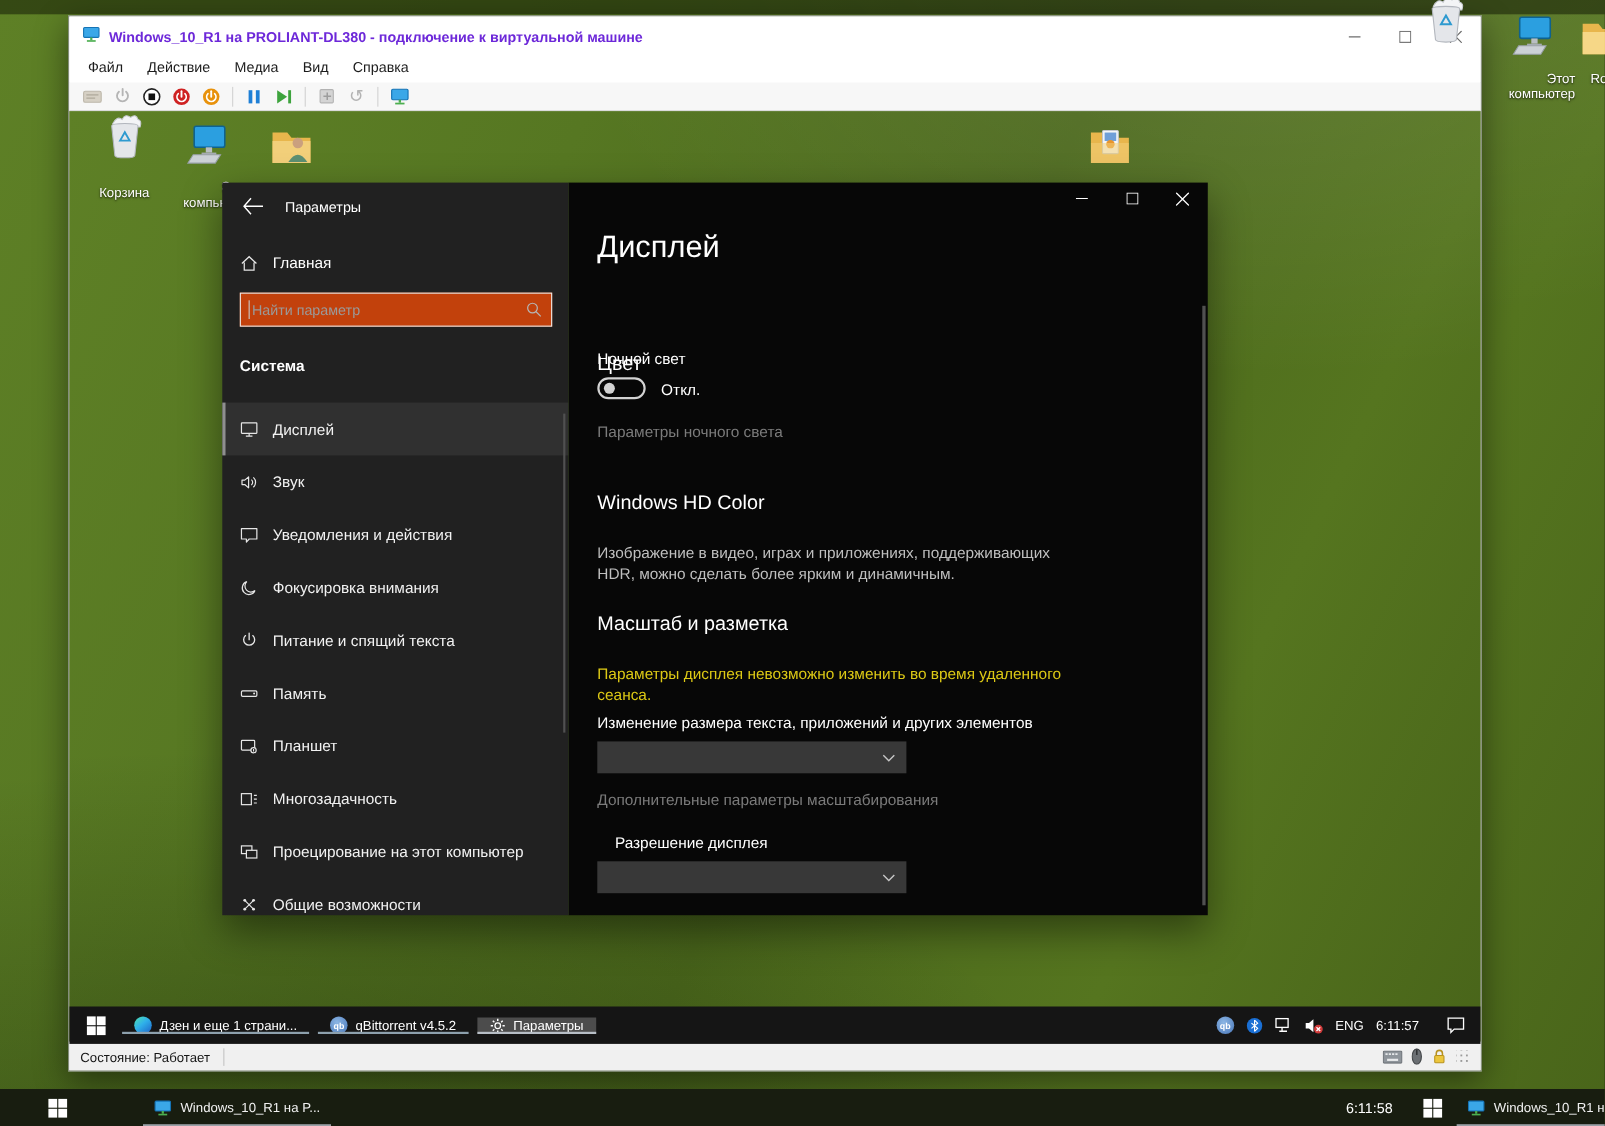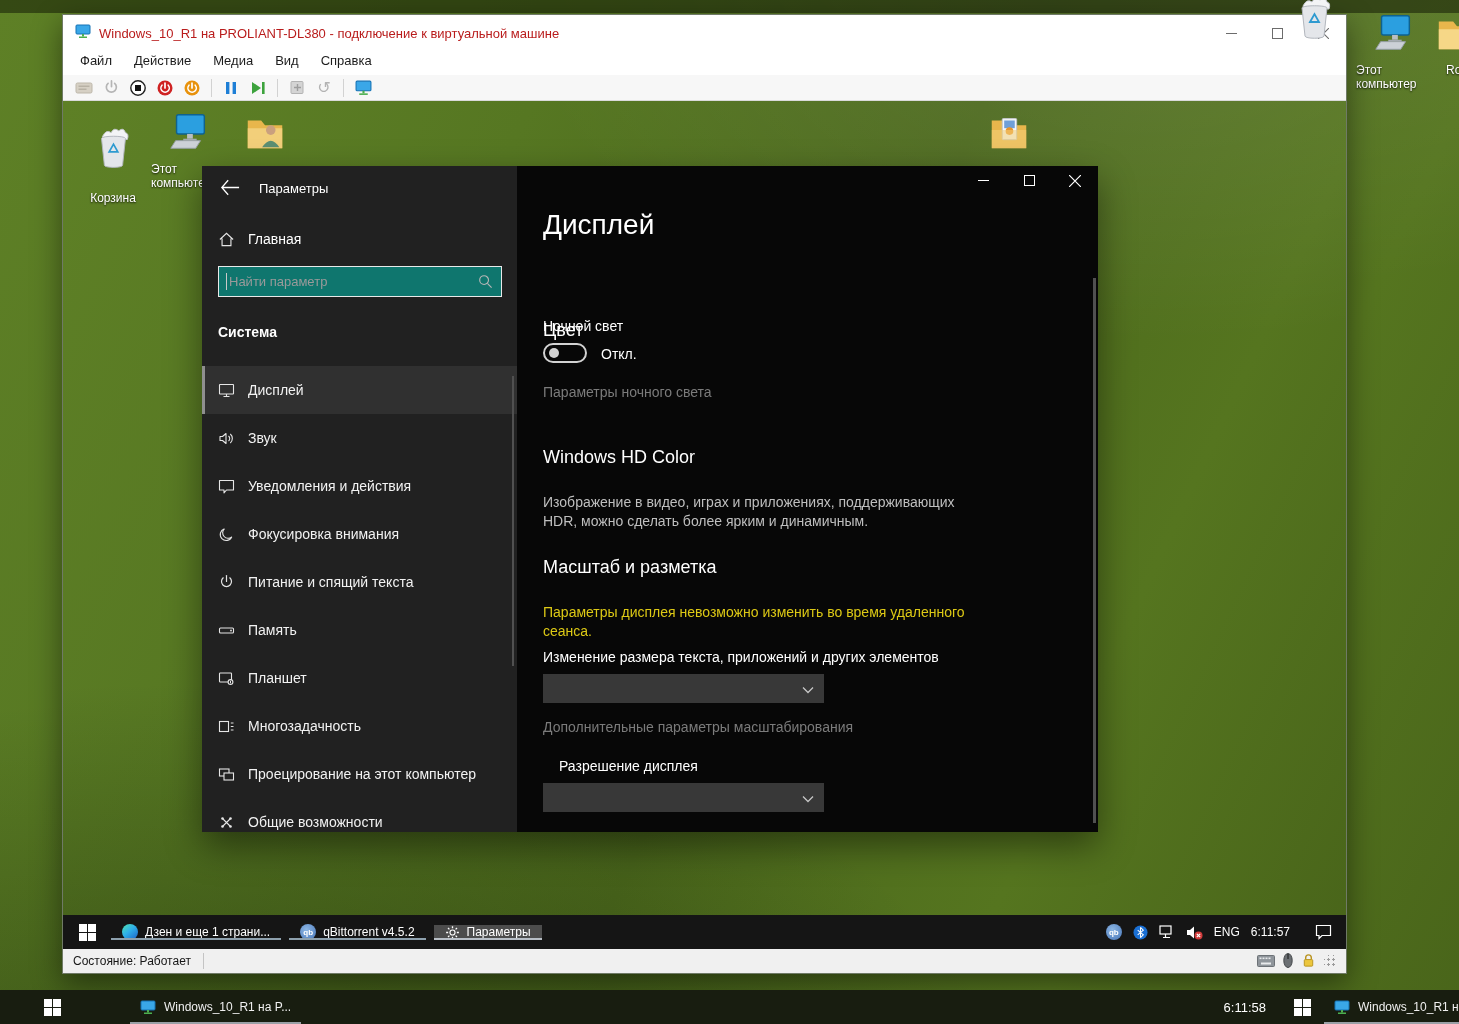--- a/index.html
+++ b/index.html
@@ -9,47 +9,47 @@
   .abs{position:absolute;}
   .wallpaper{background:
       radial-gradient(120% 90% at 8% 118%, rgba(8,18,0,.38), transparent 55%),
       radial-gradient(90% 70% at 85% -10%, rgba(255,255,255,.10), transparent 55%),
       linear-gradient(115deg,#5e8026 0%,#567722 28%,#4b681c 55%,#55751f 78%,#49651a 100%);}
   #host-bg{inset:0;}
   #host-topband{left:0;top:0;right:0;height:13px;background:rgba(20,28,6,.55);}
 
   
   .desk-icon{position:absolute;width:76px;display:flex;flex-direction:column;align-items:center;gap:3px;z-index:2;}
-  .desk-icon .lbl{font-size:12px;color:#fff;text-shadow:0 1px 2px rgba(0,0,0,.85);text-align:left;line-height:14px;}
+  .desk-icon .lbl{font-size:12px;color:#fff;text-shadow:0 1px 2px rgba(0,0,0,.85);text-align:right;line-height:14px;}
 
   
   #vm-window{left:62px;top:14px;width:1285px;height:960px;background:#fff;
              border:1px solid #6f7a66;box-shadow:0 10px 28px rgba(0,0,0,.45);z-index:10;}
   #vm-titlebar{left:0;top:0;right:0;height:36px;display:flex;align-items:center;padding-left:12px;gap:8px;background:#fff;}
-  #vm-title{font-size:13px;color:#b91c1c;white-space:nowrap;}
+  #vm-title{font-size:13px;color:#6d28d9;white-space:nowrap;font-weight:bold;}
   #vm-controls{margin-left:auto;display:flex;height:100%;}
   .winctl{width:46px;height:100%;display:flex;align-items:center;justify-content:center;}
   #vm-menubar{left:0;top:36px;right:0;height:24px;display:flex;padding-left:6px;background:#fff;}
   .menu-item{font-size:13px;color:#1c1c1c;padding:2px 11px;}
   #vm-toolbar{left:0;top:60px;right:0;height:26px;background:#f7f7f7;border-bottom:1px solid #dadada;
               display:flex;align-items:center;gap:5px;padding-left:10px;}
   .ti{width:22px;height:20px;display:flex;align-items:center;justify-content:center;}
   .tsep{width:1px;height:18px;background:#d2d2d2;margin:0 3px;}
 
   #vm-screen{left:0;top:86px;right:0;height:848px;overflow:hidden;}
 
   
   #settings-window{left:139px;top:65px;width:896px;height:666px;display:flex;z-index:5;
                    box-shadow:0 14px 34px rgba(0,0,0,.45);}
   #sw-sidebar{width:315px;height:100%;background:var(--sidebar,#212121);position:relative;overflow:hidden;flex:none;}
   #sw-main{flex:1;height:100%;background:var(--main_bg,#070707);position:relative;overflow:hidden;}
   #sw-back{left:18px;top:13px;width:22px;height:18px;}
   #sw-title{left:57px;top:15px;font-size:13px;color:#fff;}
   #sw-home{left:16px;top:58px;height:30px;display:flex;align-items:center;gap:13px;color:#fff;font-size:14px;}
-  #sw-search{left:16px;top:100px;width:284px;height:31px;background:#0f766e;border:1.5px solid #e9e9e9;
+  #sw-search{left:16px;top:100px;width:284px;height:31px;background:#c2410c;border:1.5px solid #e9e9e9;
              display:flex;align-items:center;}
   #sw-search input{flex:1;background:transparent;border:none;outline:none;color:#cfcfcf;font-size:13px;
                    padding-left:10px;font-family:inherit;}
   #sw-search input::placeholder{color:#9a9a9a;}
   #sw-caret{position:absolute;left:7px;top:6px;width:1px;height:17px;background:#c9c9c9;}
   #sw-section{left:16px;top:158px;font-size:14px;font-weight:bold;color:#fff;}
   #sw-nav{left:0;top:200px;right:0;}
   .nav-item{position:relative;height:48px;display:flex;align-items:center;padding-left:16px;gap:13px;color:#f2f2f2;font-size:14px;}
   .nav-item.selected{background:rgba(255,255,255,.07);}
   .nav-accent{position:absolute;left:0;top:0;bottom:0;width:3px;background:var(--accent_bar,#8f8f8f);}
@@ -241,21 +241,21 @@
         <svg width="17" height="17" viewBox="0 0 16 16">
             <rect x="1" y="2" width="14" height="9" rx="1" fill="#3aa7e8" stroke="#1573b5"></rect>
             <rect x="7" y="11" width="2" height="2.5" fill="#4caf50"></rect>
             <rect x="4" y="13.5" width="8" height="1.5" fill="#4caf50"></rect>
           </svg>
       </span>
     </div>
 
     <div class="abs wallpaper" id="vm-screen">
 
-      <div class="desk-icon" style="left:12px;top:24px;gap:16px;">
+      <div class="desk-icon" style="left:12px;top:0;gap:16px;">
         <span>
           <svg width="46" height="46" viewBox="0 0 48 48">
             <path d="M13 12 q4 -8 9 -4 q3 -6 8 -2 q5 -4 7 2 q4 1 2 7 l-25 0 z" fill="#f3f4f6" stroke="#c6c9cf"></path>
             <path d="M12 14 C12 11 37 11 37 14 L34 42 C34 45 15 45 15 42 Z" fill="#e4e6ea" stroke="#b2b6bd"></path>
             <path d="M20 28 l4.5 -8 l4.5 8 z" fill="none" stroke="#2e9ad0" stroke-width="1.8"></path>
           </svg>
         </span>
         <span class="lbl">Корзина</span>
       </div>
 

